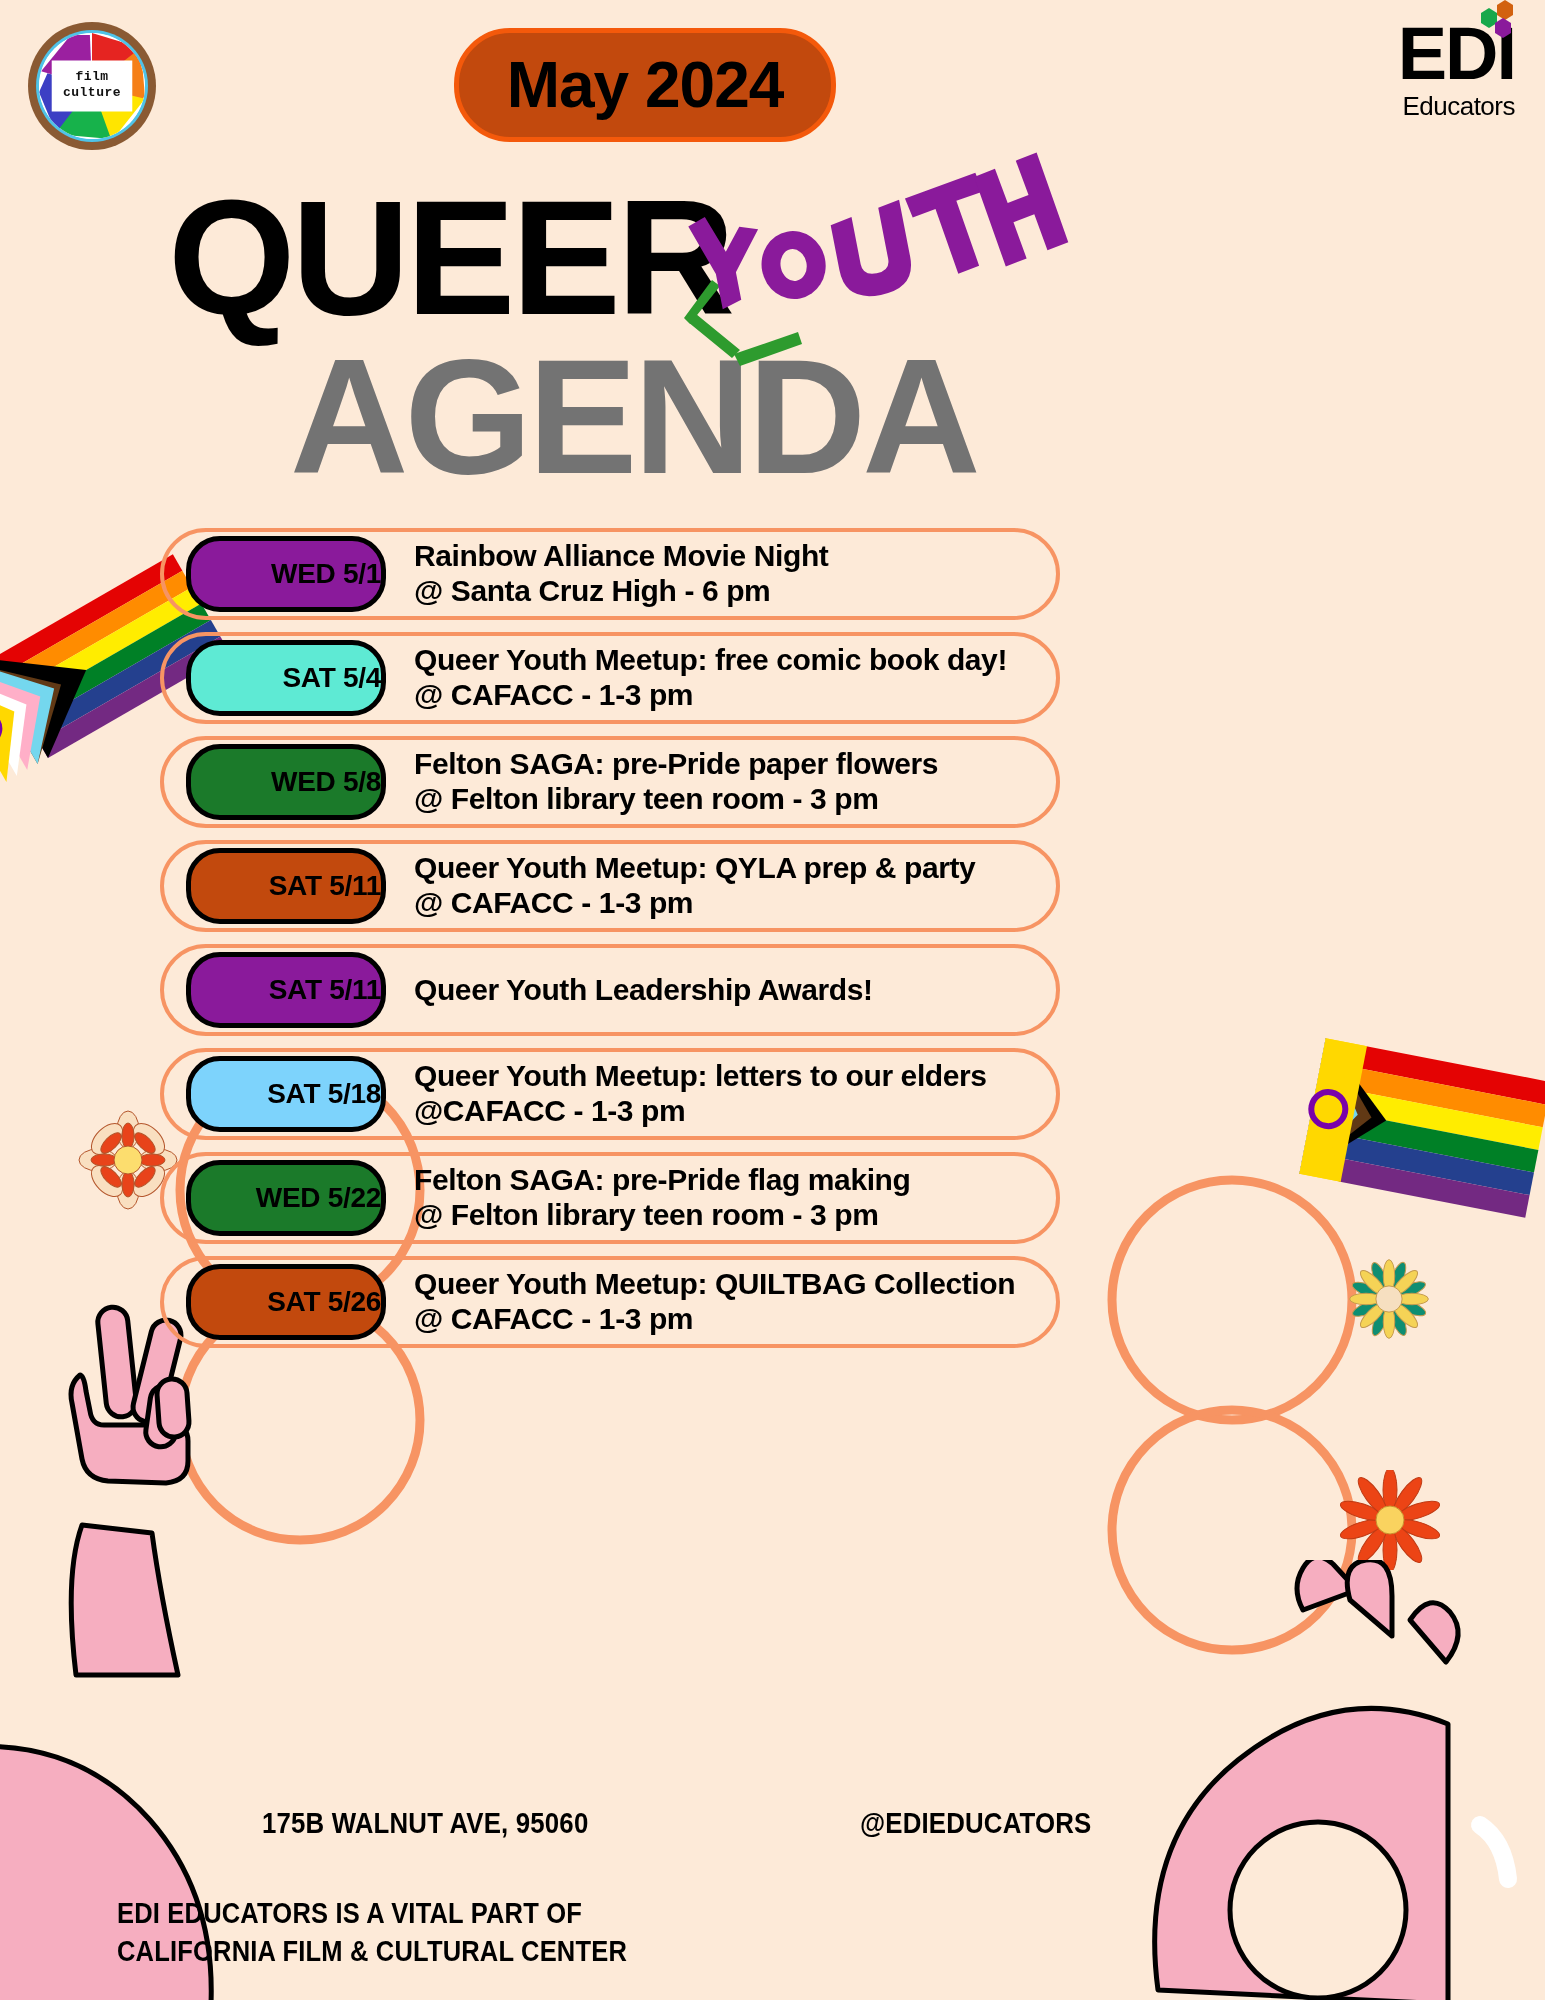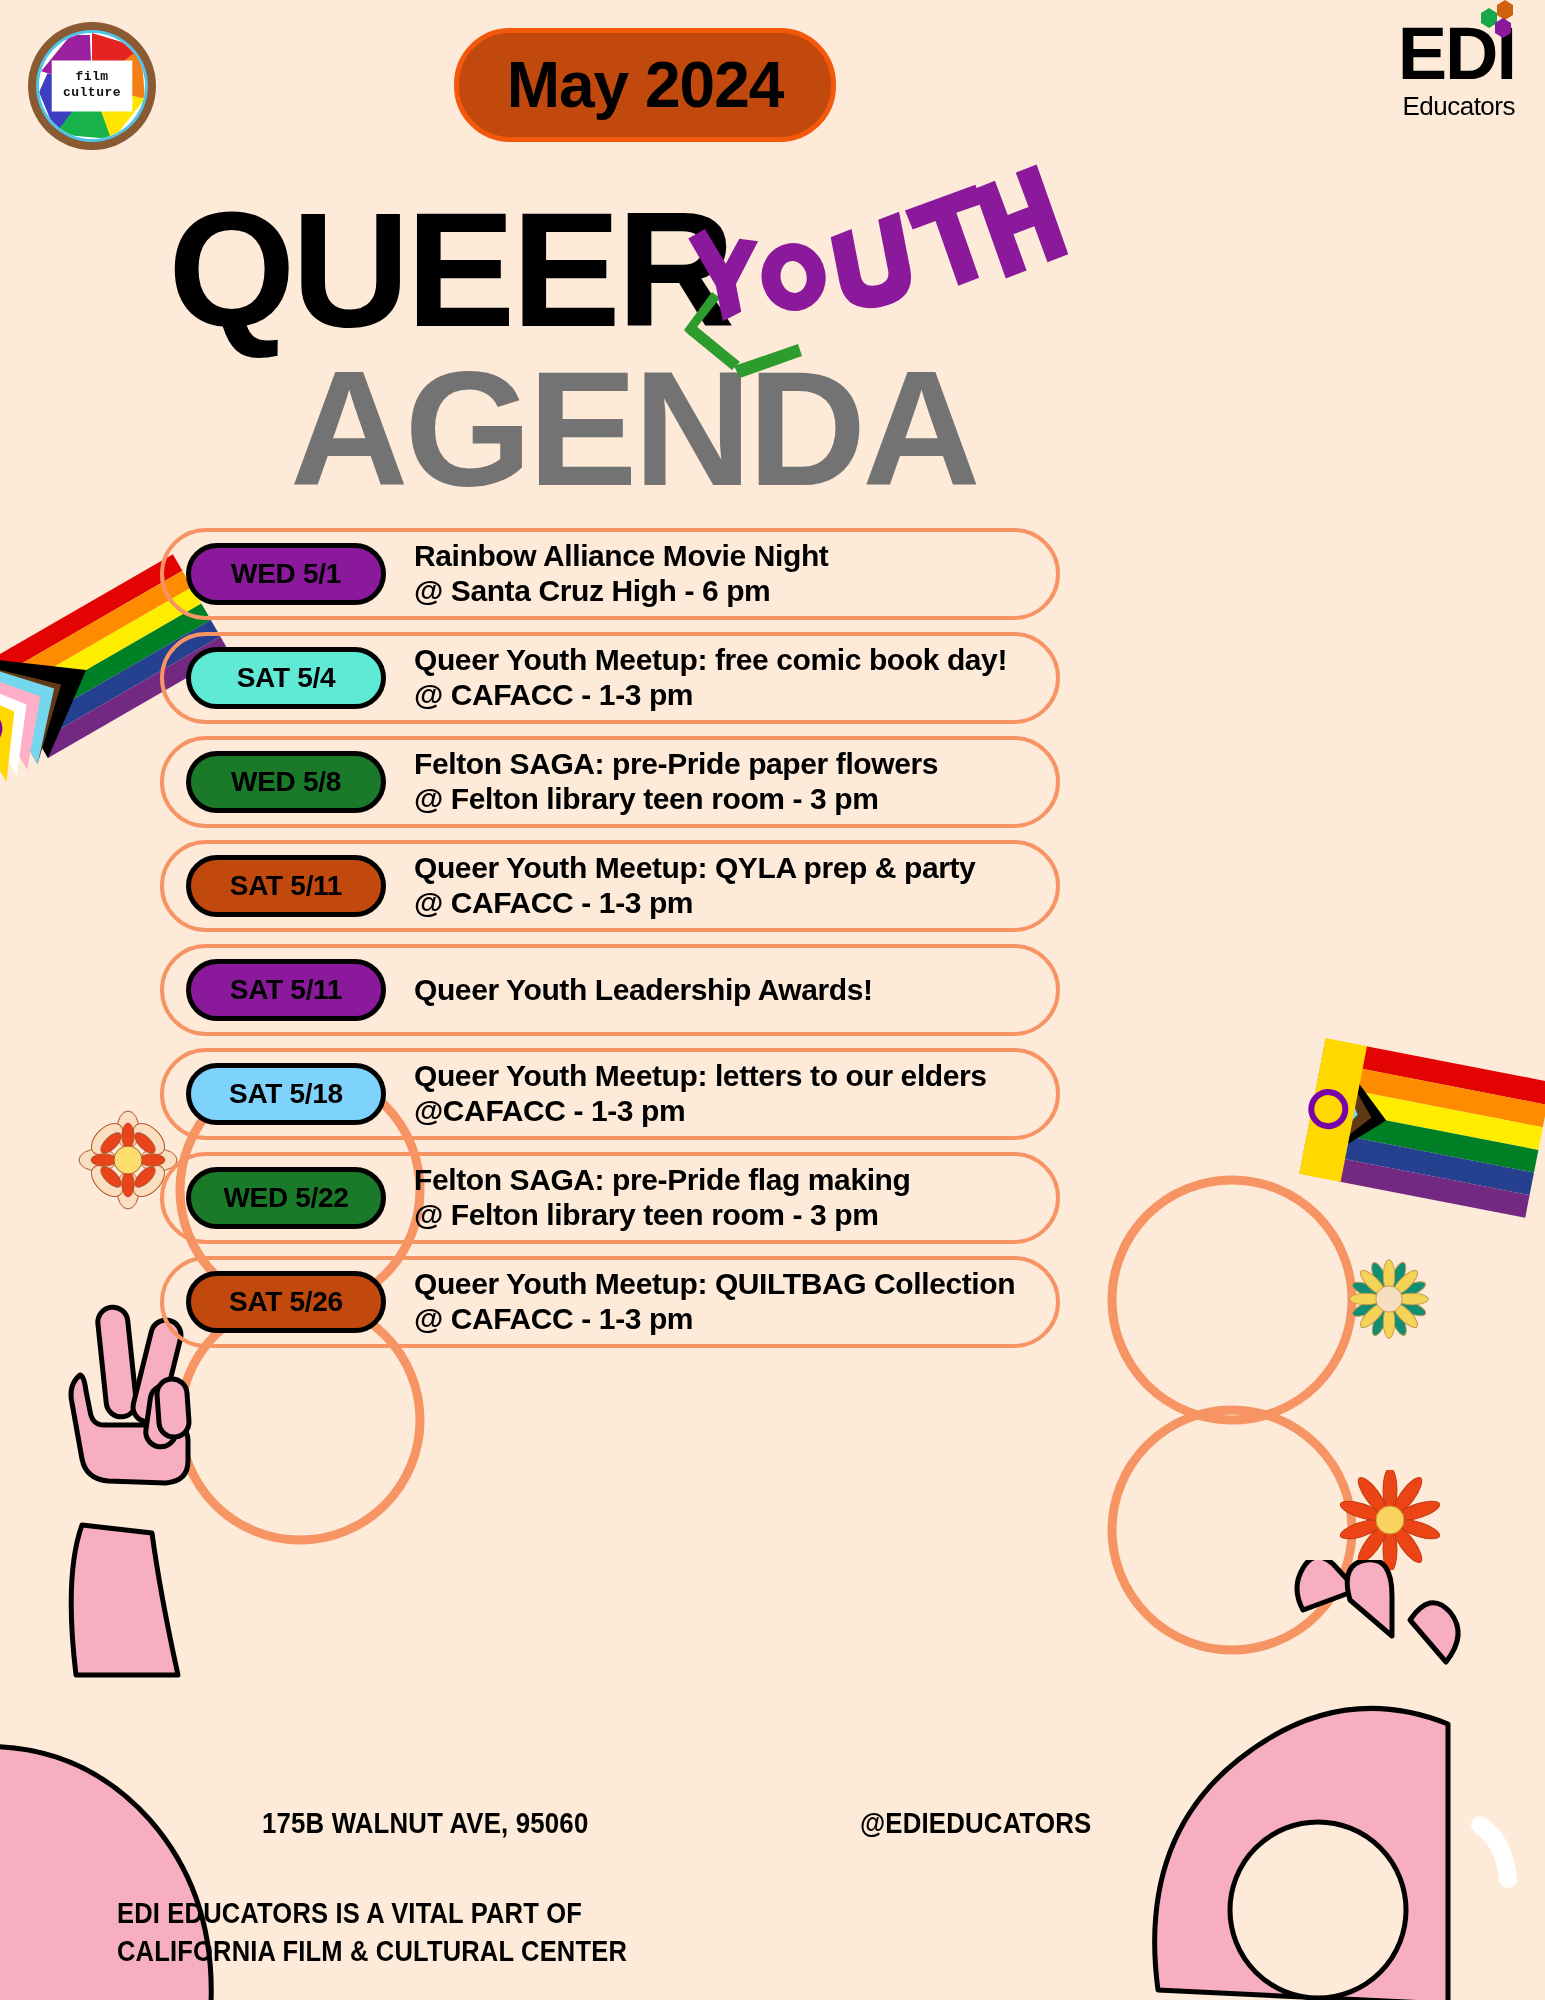--- a/index.html
+++ b/index.html
@@ -33,39 +33,39 @@
 
   
   .month{
     position:absolute;left:454px;top:28px;width:372px;height:104px;
     background:#C2490D;border:5px solid #F4590B;border-radius:56px;
     display:flex;align-items:center;justify-content:center;
   }
   .month span{font-size:64px;font-weight:800;color:#000;letter-spacing:-1px;}
 
   
-  .title-wrap{position:absolute;left:0;top:172px;width:1545px;height:330px;}
+  .title-wrap{position:absolute;left:0;top:160px;width:1545px;height:330px;}
   .t-queer{position:absolute;left:168px;top:16px;font-size:164px;font-weight:800;
     color:#000;letter-spacing:-4px;line-height:1;}
   .t-agenda{position:absolute;left:290px;top:175px;font-size:164px;font-weight:700;
     color:#737373;letter-spacing:-4px;line-height:1;}
   .t-youth{position:absolute;left:672px;top:2px;width:360px;height:220px;}
   .t-youth svg{display:block;overflow:visible;}
 
   
   .events{position:absolute;left:160px;top:528px;width:900px;}
   .row{
     position:relative;height:92px;margin-bottom:12px;
     border:4px solid #F79463;border-radius:50px;
     display:flex;align-items:center;box-sizing:border-box;
   }
   .pill{
-    flex:0 0 auto;width:200px;height:62px;margin-left:22px;
+    flex:0 0 auto;width:200px;height:76px;margin-left:22px;
     border:5px solid #000;border-radius:34px;
-    display:flex;align-items:center;justify-content:center;box-sizing:border-box;
+    display:flex;align-items:center;justify-content:flex-end;box-sizing:border-box;
   }
   .pill span{font-size:28px;font-weight:700;color:#000;white-space:nowrap;letter-spacing:-.3px;}
   .etext{margin-left:28px;line-height:1.16;}
   .etext .l1, .etext .l2{font-size:30px;font-weight:700;color:#000;white-space:nowrap;letter-spacing:-.4px;}
 
   
   .footer{position:absolute;left:0;top:1806px;width:1292px;}
   .f-row1{position:relative;height:52px;}
   .f-addr{position:absolute;left:262px;top:0;font-size:30px;font-weight:800;
     color:#000;letter-spacing:.2px;transform:scaleX(.86);transform-origin:left center;}

